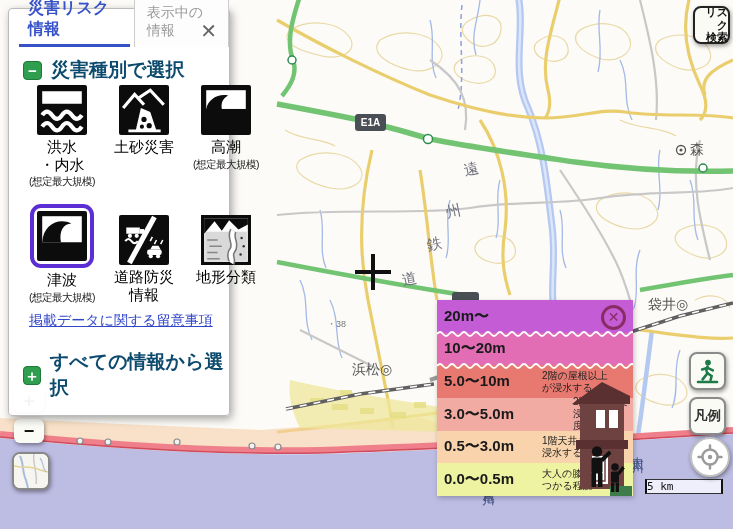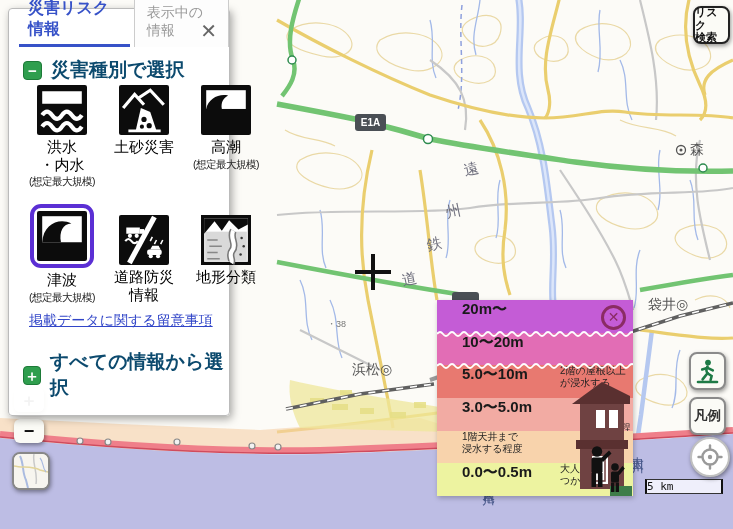--- a/index.html
+++ b/index.html
@@ -48,35 +48,35 @@
   .tile svg { display:block; }
   .sel-ring { border:4px solid #5b2fd4; border-radius:11px; padding:3px; background:#fff; margin-top:-7px; }
   .dt-label { font-size:15px; color:#000; text-align:center; line-height:1.18; margin-top:3px; }
   .dt-sub { font-size:10.5px; color:#222; text-align:center; letter-spacing:-0.5px; margin-top:2px; }
   #notes-link { position:absolute; left:20px; top:303px; font-size:14px; color:#3246c8;
                 text-decoration:underline; cursor:pointer; }
 
   
   #legend { position:absolute; left:437px; top:300px; width:196px; height:196px; z-index:8;
             box-shadow:1px 2px 5px rgba(0,0,0,0.25); }
-  .lg-row { height:32.66px; display:flex; align-items:flex-start; padding-left:25px; position:relative; }
+  .lg-row { height:32.66px; display:flex; align-items:center; padding-left:7px; position:relative; }
   .lg-depth { font-size:15px; font-weight:bold; color:#1a1a1a; width:98px; }
   .lg-desc { font-size:10px; color:#222; line-height:1.2; }
   .lg-wave { position:absolute; left:0; width:196px; height:7px; z-index:3; pointer-events:none; }
   #legend-close { position:absolute; right:7px; top:5px; width:25px; height:25px; border:3px solid #8a2c64;
                   border-radius:50%; color:#8a2c64; font-size:14px; font-weight:bold; text-align:center;
                   line-height:19px; cursor:pointer; z-index:4; }
   #house { position:absolute; right:1px; top:82px; z-index:2; pointer-events:none; }
   #people { position:absolute; left:148px; top:146px; z-index:3; pointer-events:none; }
 
   
   .ctl { position:absolute; background:#fbfbf6; border-radius:8px; box-shadow:1px 2px 4px rgba(0,0,0,0.4);
          display:flex; align-items:center; justify-content:center; cursor:pointer; z-index:6; }
   #risk-search { left:693px; top:6px; width:37px; height:38px; border:2px solid #222;
-                 font-size:11px; font-weight:bold; color:#111; text-align:left; line-height:1.15; }
+                 font-size:11px; font-weight:bold; color:#111; text-align:right; line-height:1.15; }
   #btn-evac { left:689px; top:352px; width:37px; height:38px; border:2px solid #8a8a8a; }
   #btn-hanrei { left:689px; top:397px; width:37px; height:38px; border:2px solid #8a8a8a;
                 font-size:13.5px; font-weight:bold; color:#333; }
   #btn-gps { left:690px; top:437px; width:40px; height:40px; border:2px solid #c0c0c0; border-radius:50%;
              background:#fff; }
   #zoom-in { left:14px; top:388px; width:30px; height:24px; border-radius:6px; z-index:5;
              font-size:17px; font-weight:bold; color:#333; background:rgba(255,255,255,0.8); }
   #zoom-out { left:14px; top:419px; width:30px; height:24px; border-radius:6px;
               font-size:18px; font-weight:bold; color:#111; }
   #minimap { left:12px; top:452px; width:38px; height:38px; border:2px solid #888; border-radius:8px;
@@ -277,20 +277,21 @@
     <span class="lg-depth">5.0〜10m</span>
     <span class="lg-desc pre">2階の屋根以上
 が浸水する</span>
   </div>
   <div class="lg-row" style="background:#f2aba3;gap:32px;">
     <span class="lg-depth">3.0〜5.0m</span>
     <span class="lg-desc pre">2階部分まで
 浸水する程度</span>
   </div>
   <div class="lg-row" style="background:#f8d3ac;">
+    <span class="lg-depth">0.5〜3.0m</span>
     <span class="lg-desc pre">1階天井まで
 浸水する程度</span>
   </div>
   <div class="lg-row" style="background:#edf3a0;">
     <span class="lg-depth">0.0〜0.5m</span>
     <span class="lg-desc pre">大人の膝まで
 つかる程度</span>
   </div>
   <div id="legend-close">✕</div>
   <svg id="house" width="62" height="114" viewBox="0 0 62 114">

